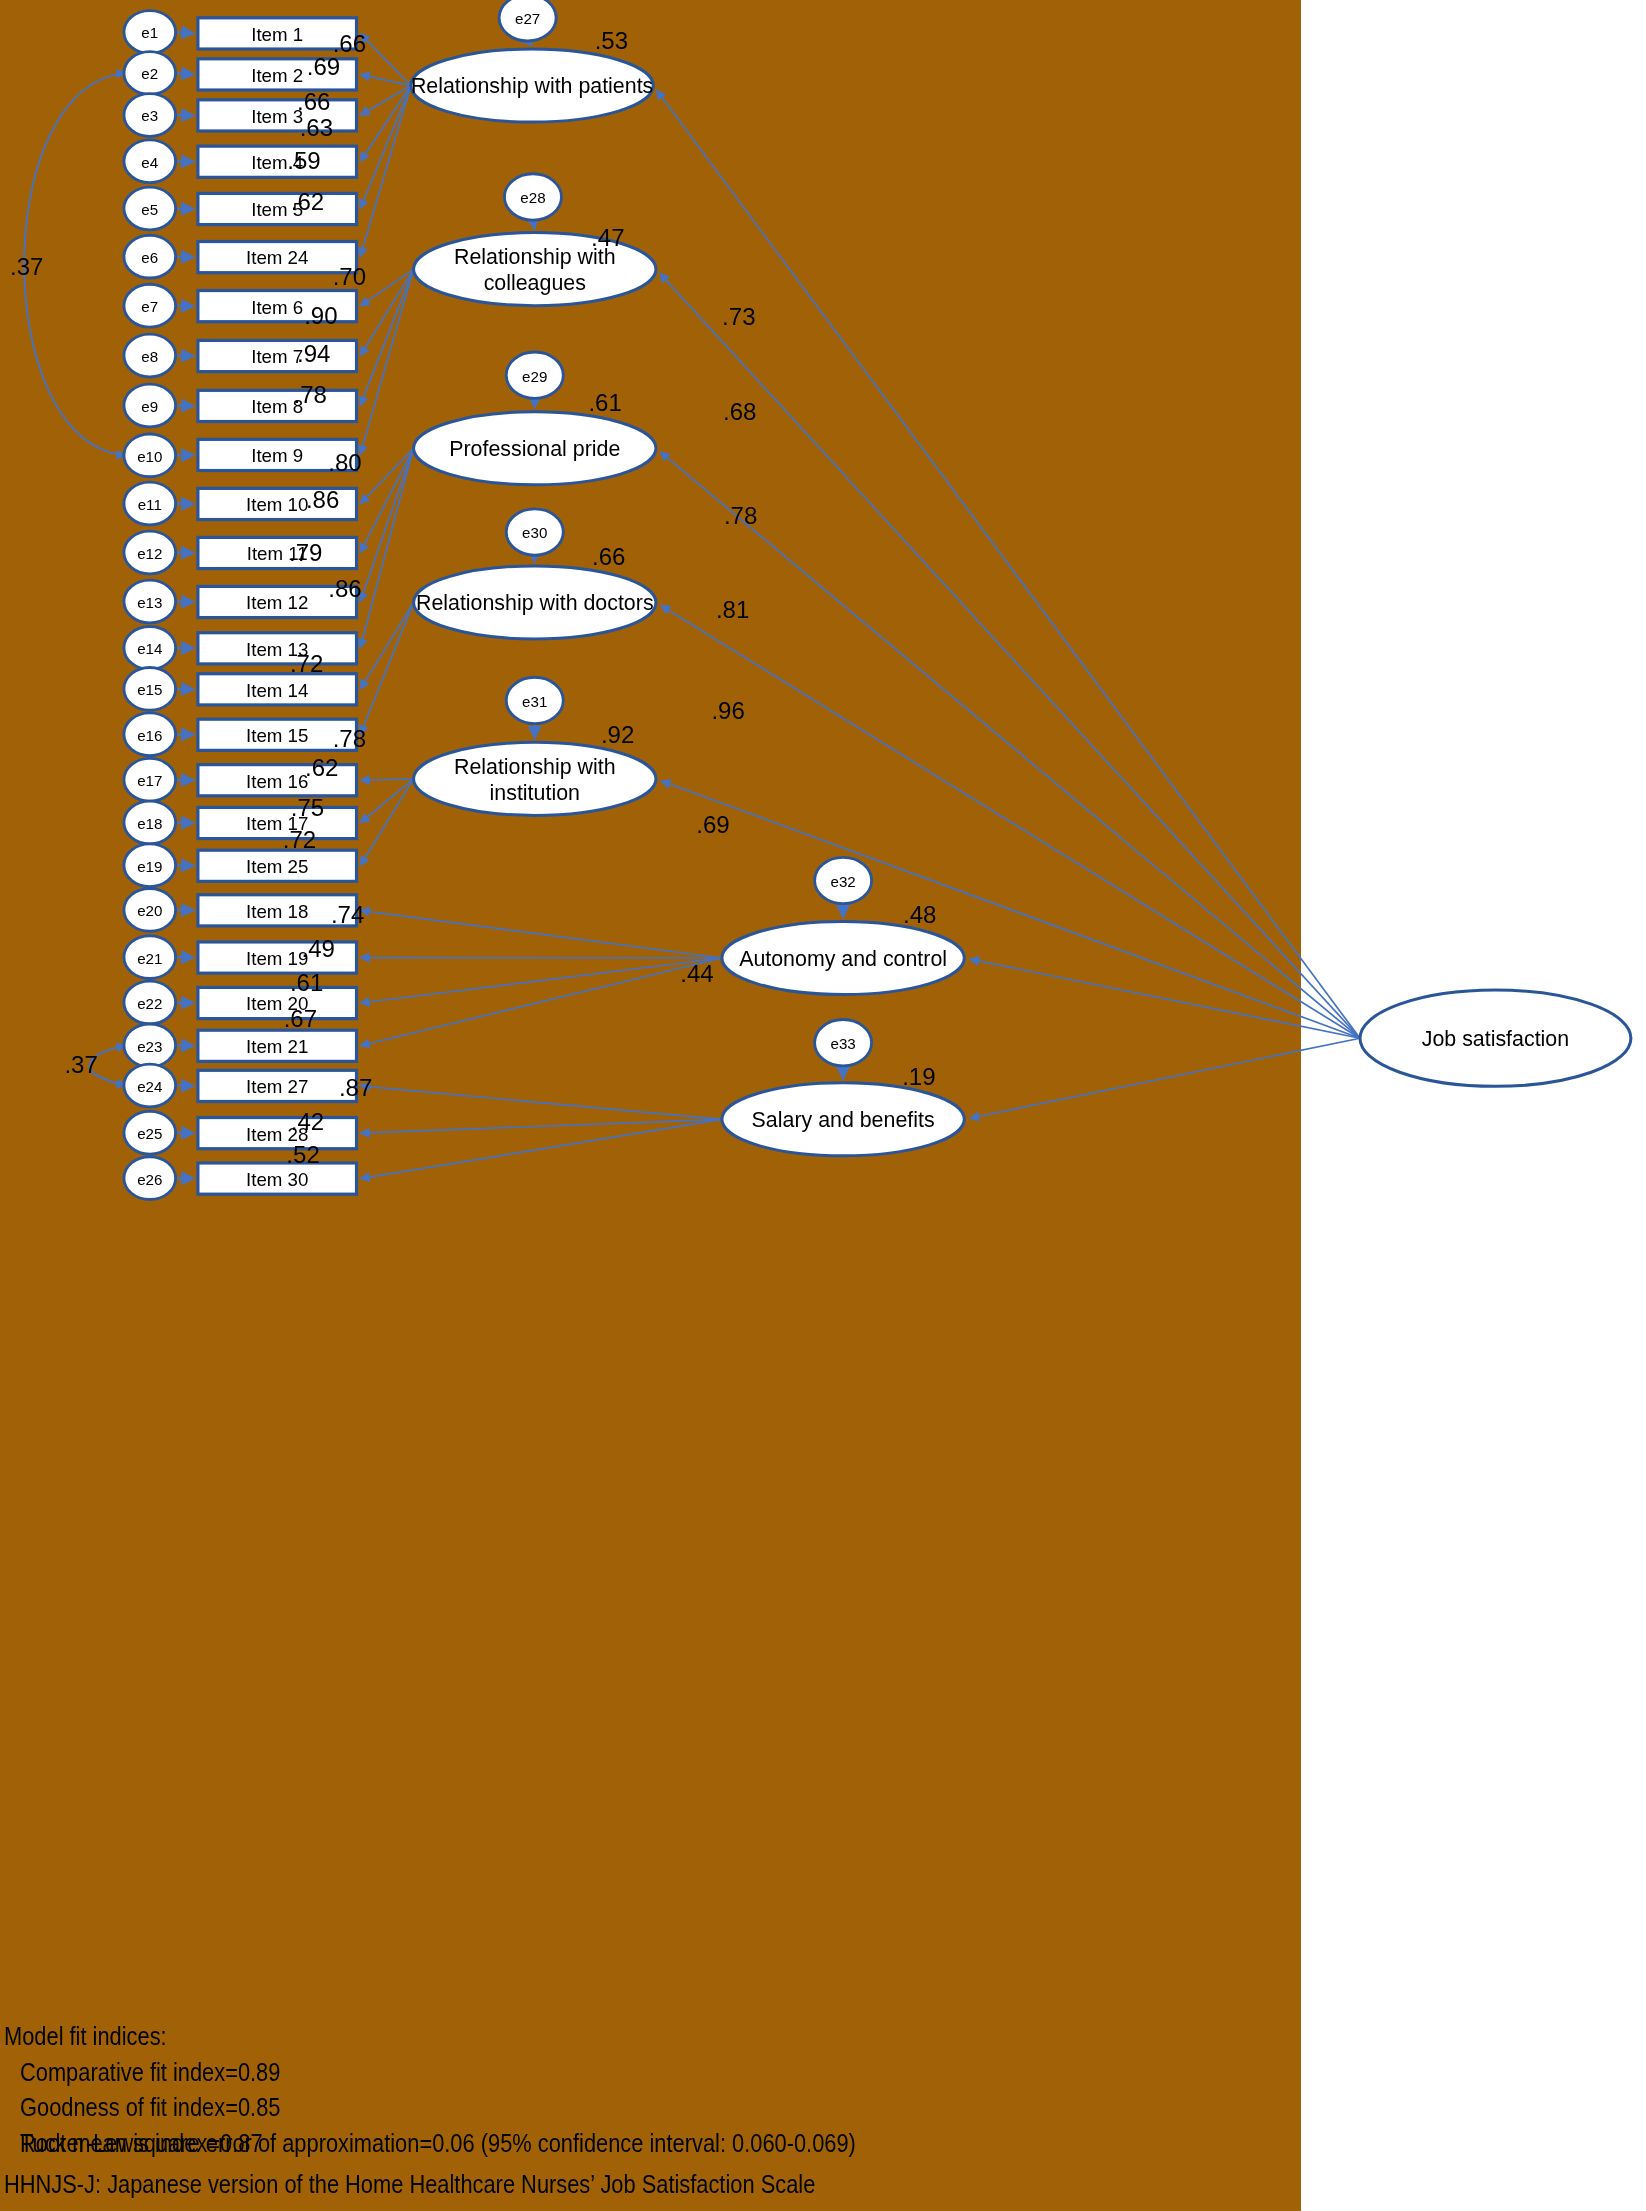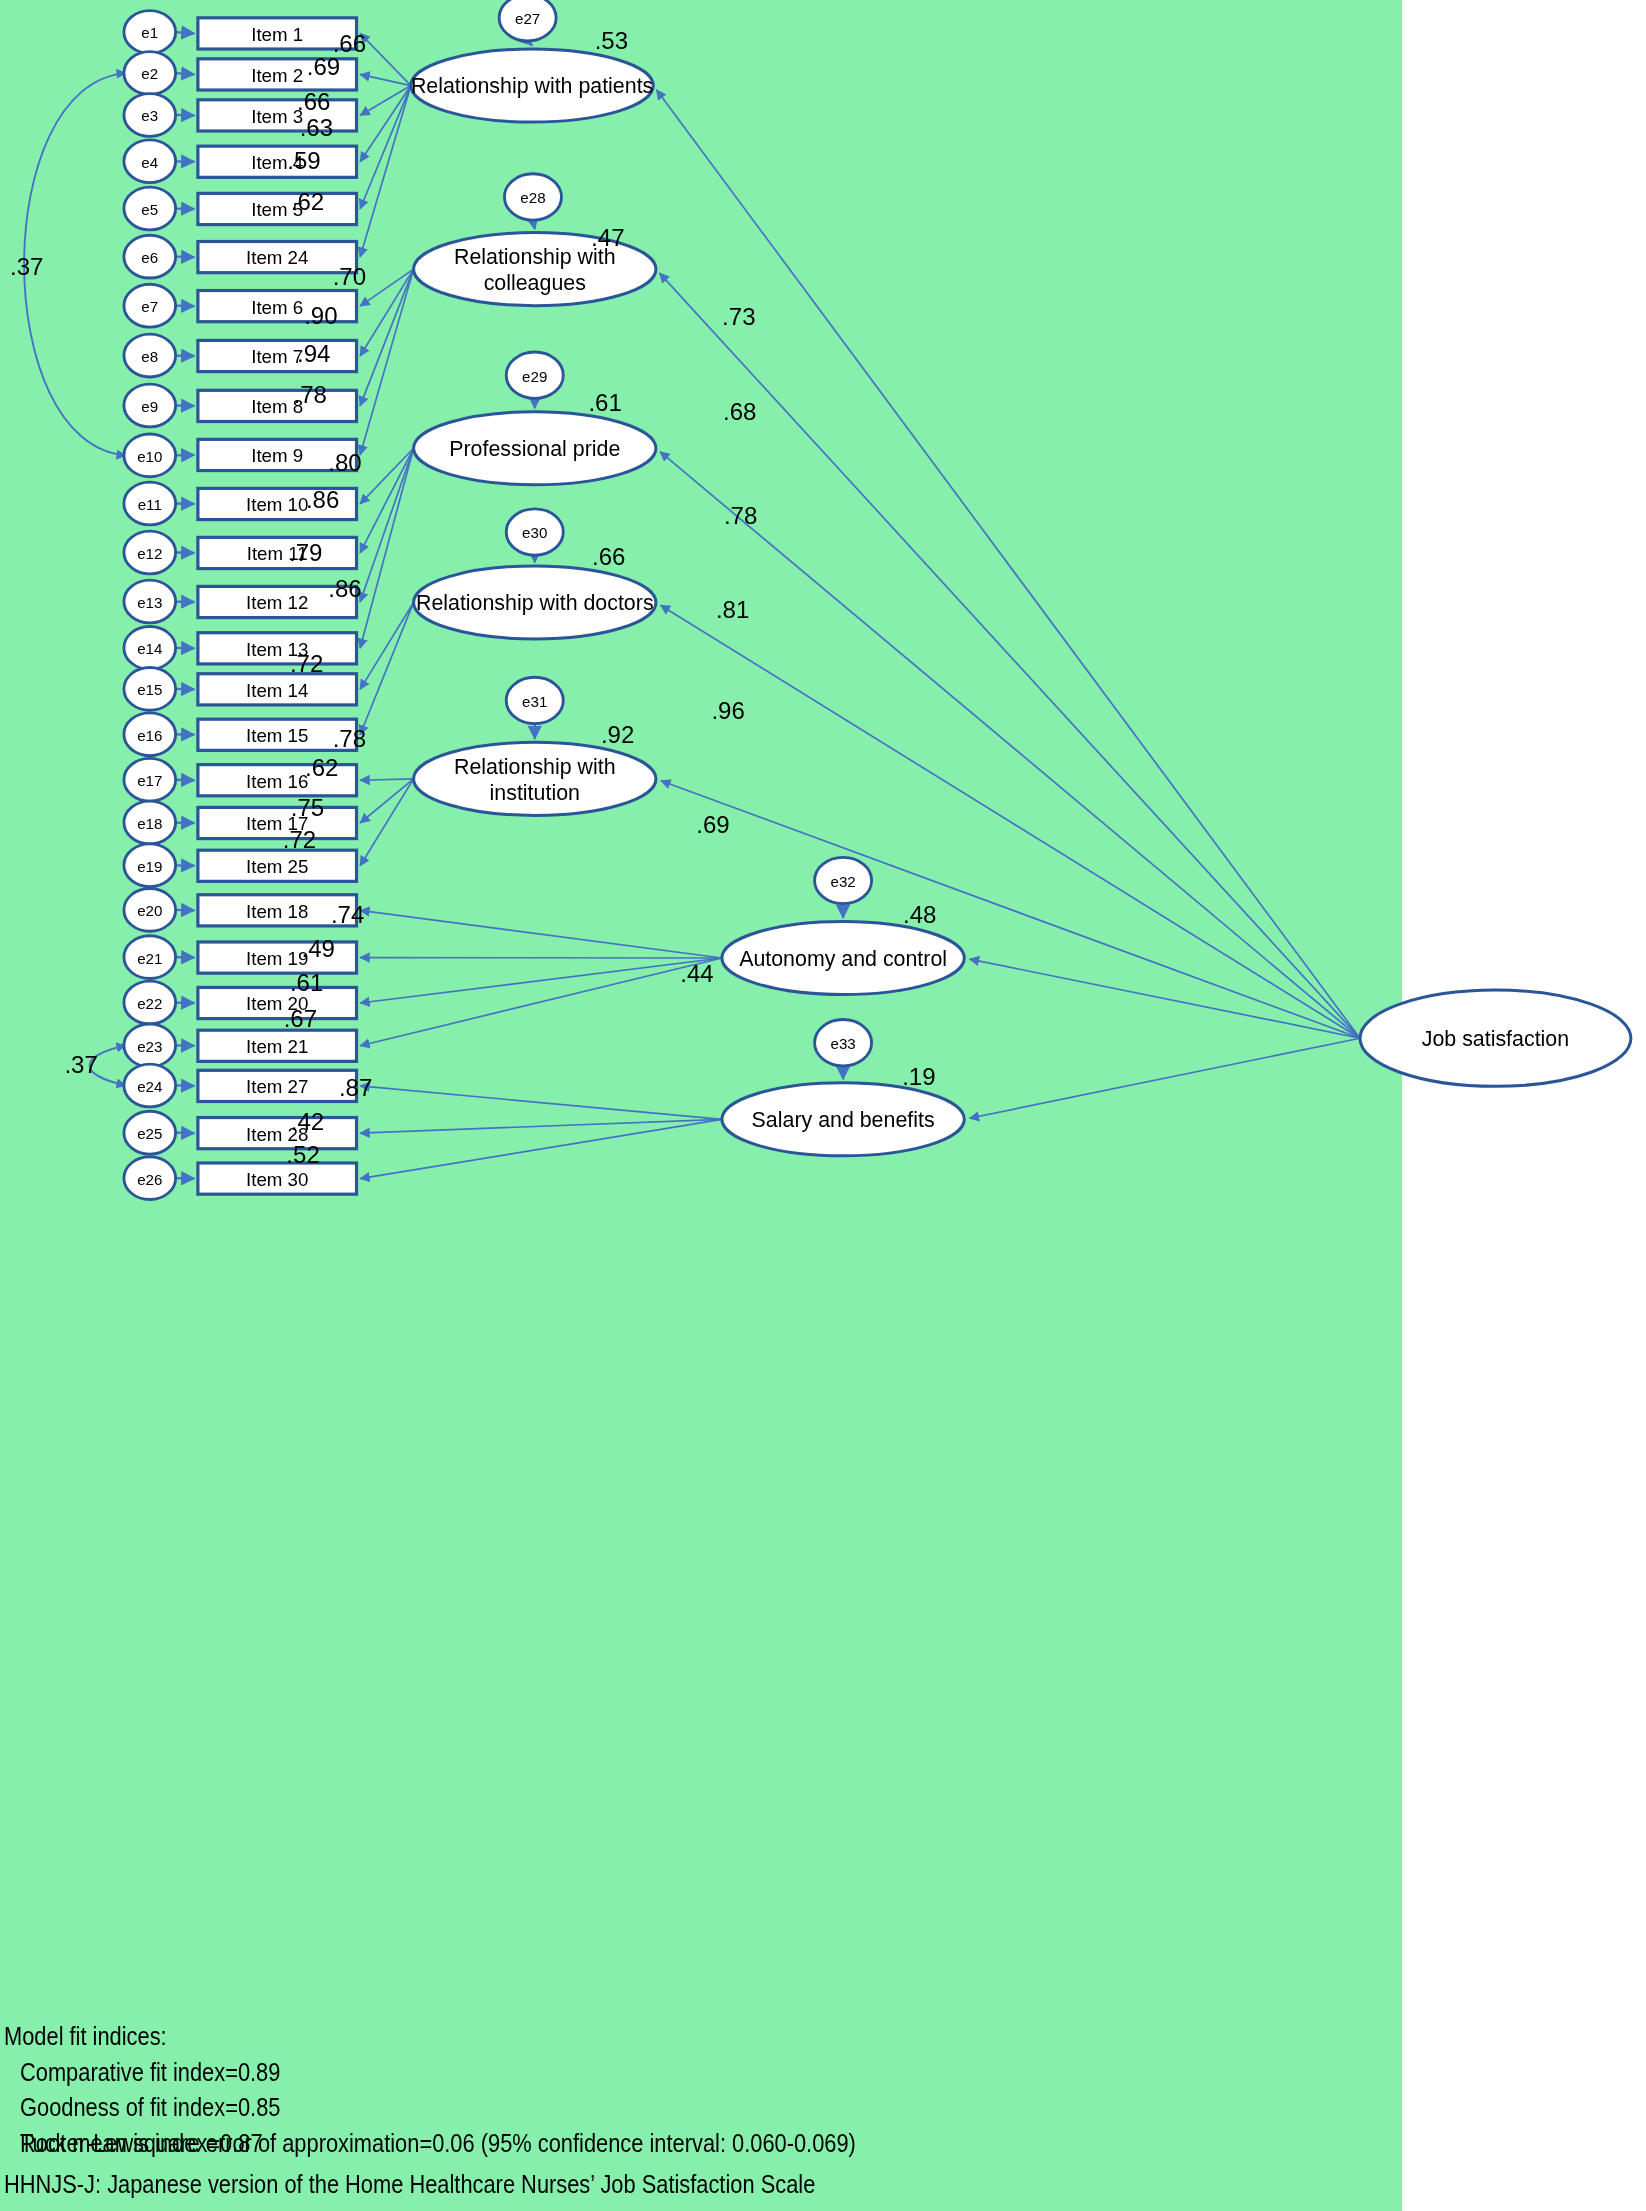--- a/index.html
+++ b/index.html
@@ -1,17 +1,17 @@
 <!DOCTYPE html>
 <html style="font-size:14.3px"><head>
 <meta charset="utf-8">
 <style>
   html,body{margin:0;padding:0;background:#ffffff;}
   body{width:1647px;height:2212px;font-family:"Liberation Sans",sans-serif;overflow:hidden;}
-  #stage{position:relative;width:1402px;height:2212px;background:#86efac;}
+  #stage{position:relative;width:1301px;height:2212px;background:#a16207;}
   svg{display:block;position:absolute;top:0;left:0;}
   .err-ell{fill:#ffffff;stroke:#2a5699;stroke-width:3.2;}
   .fac-ell{fill:#ffffff;stroke:#2a5699;stroke-width:3.4;}
   .box{fill:#ffffff;stroke:#2a5699;stroke-width:3.6;}
   .ln{stroke:#4472c4;stroke-width:1.9;fill:none;}
   .ln-e{stroke:#4472c4;stroke-width:2.6;fill:none;}
   .ln-c{stroke:#4472c4;stroke-width:2.1;fill:none;}
   .err-txt{font-family:"Liberation Sans",sans-serif;font-size:17px;fill:#000;text-anchor:middle;dominant-baseline:central;}
   .box-txt{font-family:"Liberation Sans",sans-serif;font-size:21px;fill:#000;text-anchor:middle;dominant-baseline:central;}
   .fac-txt{font-family:"Liberation Sans",sans-serif;font-size:24px;fill:#000;text-anchor:middle;dominant-baseline:central;}

